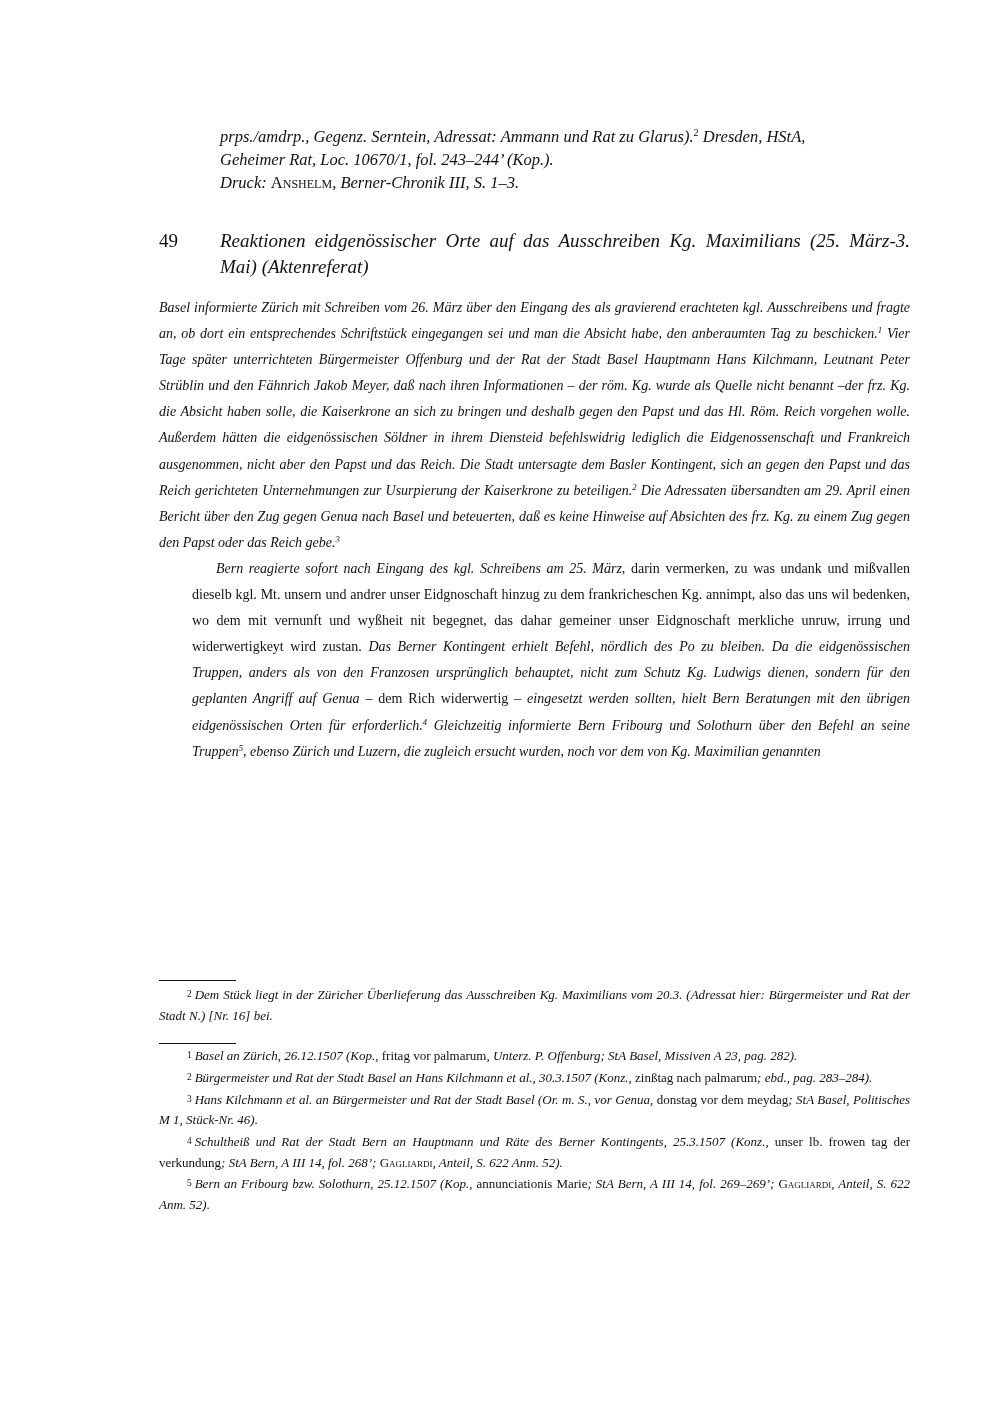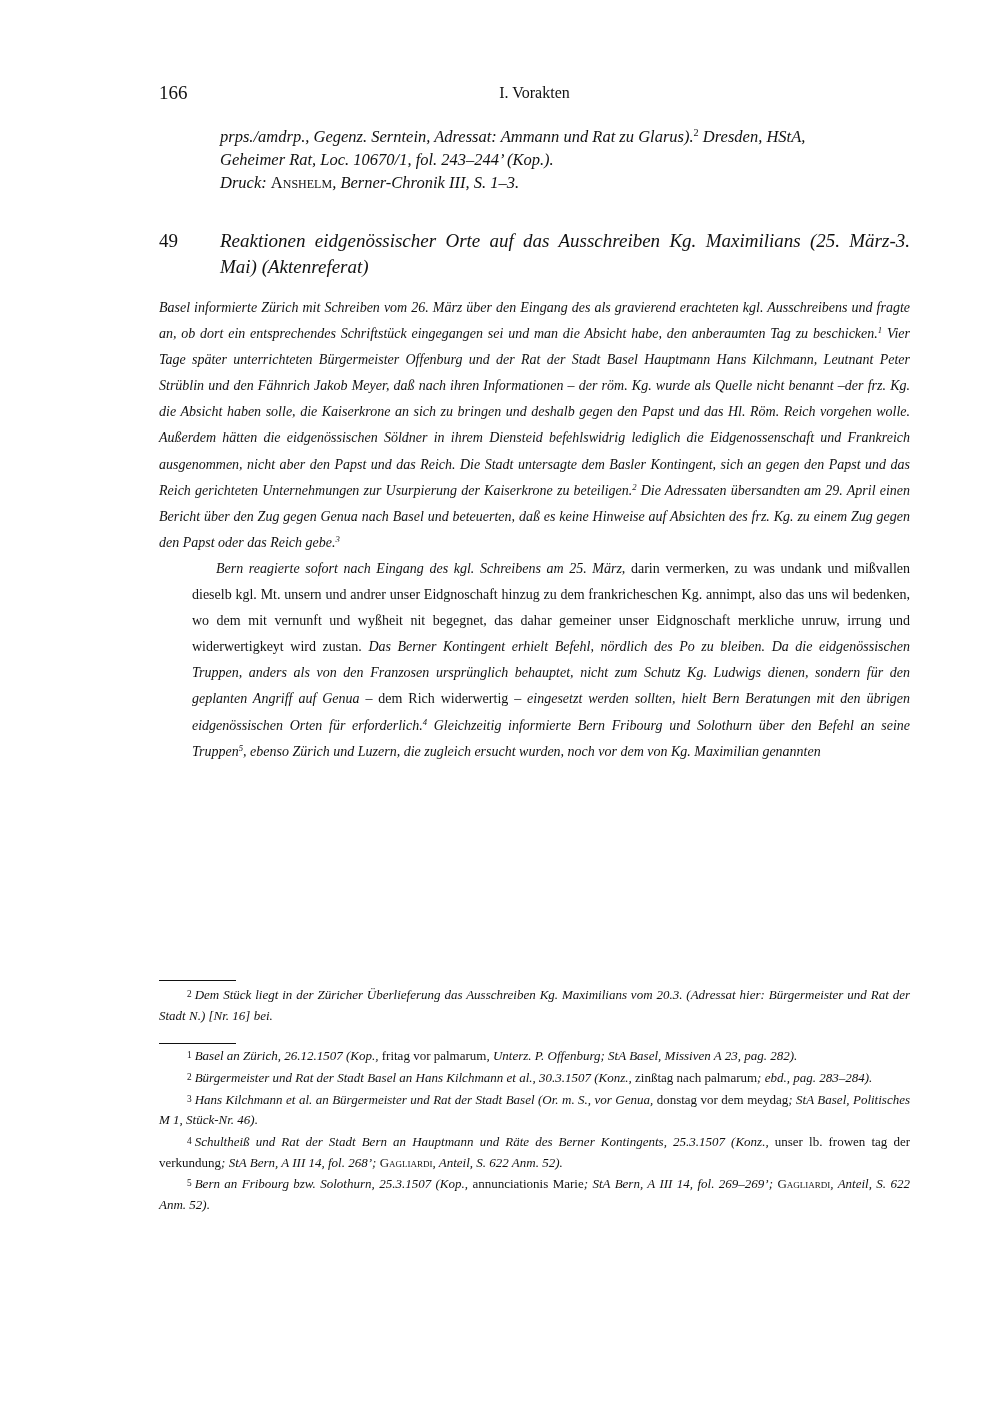--- a/index.html
+++ b/index.html
@@ -24,24 +24,20 @@
   .fn-rule { position: absolute; left: 159px; width: 77px; height: 0; border-top: 1px solid #111; }
   .fn-block { position: absolute; left: 159px; width: 751px; font-size: 13px; line-height: 20.5px; text-align: justify; }
   .fn-block p { margin: 0; text-indent: 28px; }
   .fn-num { font-size: 0.72em; font-style: normal; vertical-align: 0.25em; margin-right: 3px; }
 </style>
 </head>
 <body>
 
 <div class="page">
 
-  <div class="running-head">
-    <span class="page-number">166</span>
-    <div class="header-title">I. Vorakten</div>
-  </div>
 
   <div class="prev-block">
     <span class="line"><span>prps./amdrp., Gegenz. Serntein, Adressat: Ammann und Rat zu Glarus).</span><sup class="roman">2</sup><span> Dresden, HStA,</span></span>
     <span class="line">Geheimer Rat, Loc. 10670/1, fol. 243–244’ (Kop.).</span>
     <span class="line"><span>Druck: </span><span class="sc">Anshelm</span><span>, Berner-Chronik III, S. 1–3.</span></span>
   </div>
 
   <div class="doc-heading">
     <span class="doc-number">49</span>
     <div class="doc-title">Reaktionen eidgenössischer Orte auf das Ausschreiben Kg. Maximilians (25. März-3. Mai) (Aktenreferat)</div>
@@ -56,16 +52,16 @@
   <div class="fn-block" style="top:984px;">
     <p class="it"><span class="fn-num">2</span><span>Dem Stück liegt in der Züricher Überlieferung das Ausschreiben Kg. Maximilians vom 20.3. (Adressat hier: Bürgermeister und Rat der Stadt N.) [Nr. 16] bei.</span></p>
   </div>
 
   <div class="fn-rule" style="top:1043px;"></div>
   <div class="fn-block" style="top:1045px;">
     <p><span class="fn-num">1</span><span class="it">Basel an Zürich, 26.12.1507 (Kop.,</span><span> fritag vor palmarum</span><span class="it">, Unterz. P. Offenburg; StA Basel, Missiven A 23, pag. 282).</span></p>
     <p><span class="fn-num">2</span><span class="it">Bürgermeister und Rat der Stadt Basel an Hans Kilchmann et al., 30.3.1507 (Konz.,</span><span> zinßtag nach palmarum</span><span class="it">; ebd., pag. 283–284).</span></p>
     <p><span class="fn-num">3</span><span class="it">Hans Kilchmann et al. an Bürgermeister und Rat der Stadt Basel (Or. m. S., vor Genua,</span><span> donstag vor dem meydag</span><span class="it">; StA Basel, Politisches M 1, Stück-Nr. 46).</span></p>
     <p><span class="fn-num">4</span><span class="it">Schultheiß und Rat der Stadt Bern an Hauptmann und Räte des Berner Kontingents, 25.3.1507 (Konz.,</span><span> unser lb. frowen tag der verkundung</span><span class="it">; StA Bern, A III 14, fol. 268’; </span><span class="sc">Gagliardi</span><span class="it">, Anteil, S. 622 Anm. 52).</span></p>
-    <p><span class="fn-num">5</span><span class="it">Bern an Fribourg bzw. Solothurn, 25.3.1507 (Kop.,</span><span> annunciationis Marie</span><span class="it">; StA Bern, A III 14, fol. 269–269’; </span><span class="sc">Gagliardi</span><span class="it">, Anteil, S. 622 Anm. 52).</span></p>
+    <p><span class="fn-num">5</span><span class="it">Bern an Fribourg bzw. Solothurn, 25.12.1507 (Kop.,</span><span> annunciationis Marie</span><span class="it">; StA Bern, A III 14, fol. 269–269’; </span><span class="sc">Gagliardi</span><span class="it">, Anteil, S. 622 Anm. 52).</span></p>
   </div>
 
 </div>
 
 </body></html>

